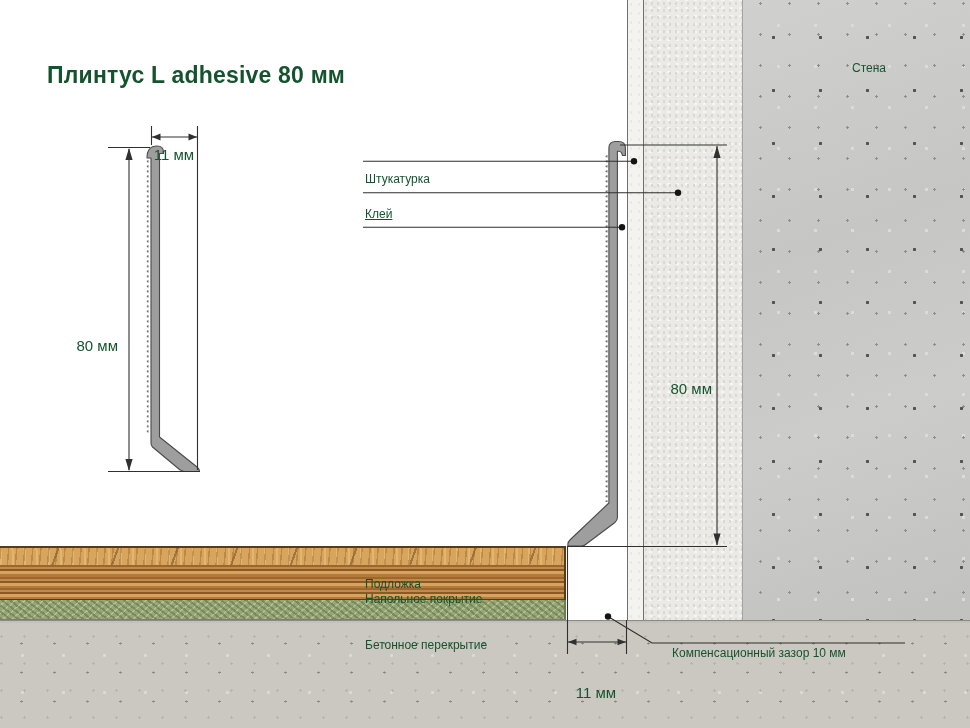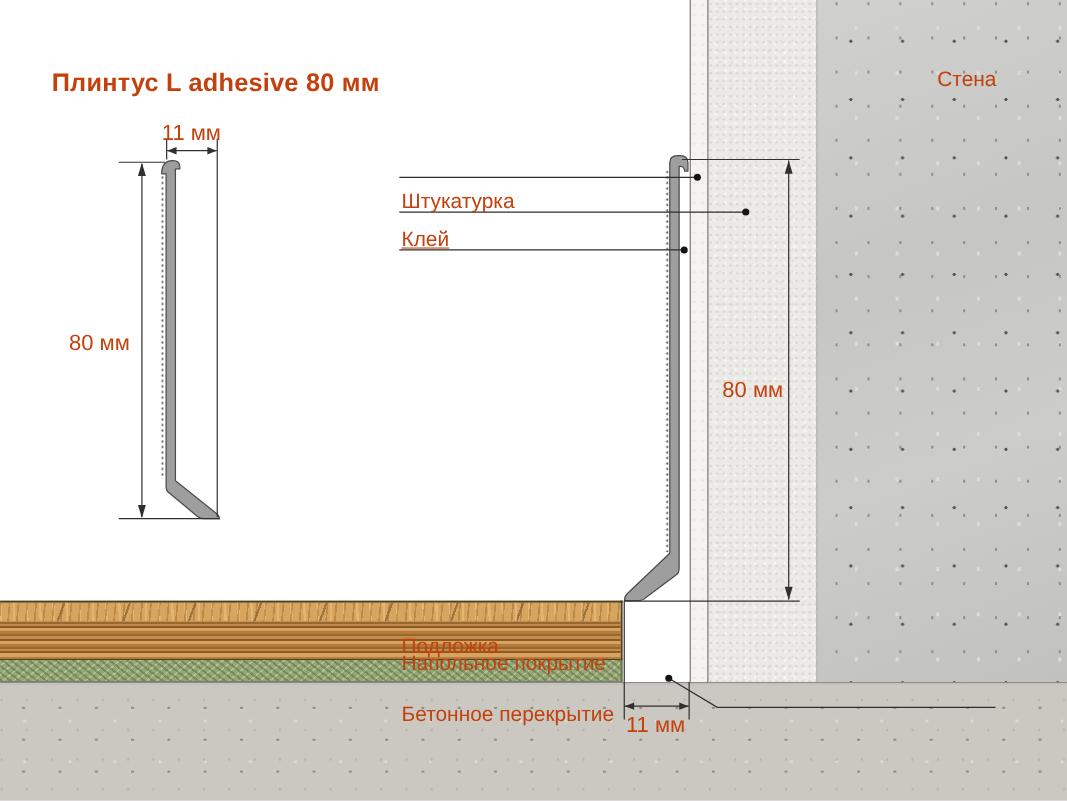--- a/index.html
+++ b/index.html
@@ -1,18 +1,18 @@
 <!DOCTYPE html>
 <html><head>
 <meta charset="utf-8">
 <style>
   html,body{margin:0;padding:0;background:#ffffff;}
   .stage{
     position:relative;width:970px;height:728px;overflow:hidden;background:#ffffff;
-    font-family:"Liberation Sans","DejaVu Sans",sans-serif;color:#c2410c;
+    font-family:"Liberation Sans","DejaVu Sans",sans-serif;color:#14532d;
   }
   .layer{position:absolute;}
   
   .wall-concrete{
     left:742px;top:0;width:228px;height:620px;
     background-color:#c9c9c7;
     background-image:
       radial-gradient(#53524c 1.3px, transparent 1.6px),
       radial-gradient(#8f8d86 1px, transparent 1.3px),
       radial-gradient(#dcdbd8 1.5px, transparent 1.8px),
@@ -67,24 +67,24 @@
       radial-gradient(#8c8880 1px, transparent 1.3px),
       radial-gradient(#b8b4ad 1px, transparent 1.3px),
       radial-gradient(#dedbd5 1.4px, transparent 1.7px),
       linear-gradient(180deg,#c4c1bb 0 3px, #cbc8c2 3px);
     background-size:33px 29px,23px 27px,41px 37px,100% 100%;
     background-position:5px 9px,13px 3px,2px 17px,0 0;
   }
   
   svg.linework{position:absolute;left:0;top:0;z-index:5;}
   
-  .lbl{position:absolute;z-index:8;font-size:19px;line-height:1.3;white-space:nowrap;}
+  .lbl{position:absolute;z-index:8;font-size:12px;line-height:1.3;white-space:nowrap;}
   .lbl.wrap{white-space:normal;}
   .title{position:absolute;z-index:8;left:47px;top:62px;font-size:23px;font-weight:600;letter-spacing:.2px;}
-  .dim{position:absolute;z-index:8;font-size:20px;}
+  .dim{position:absolute;z-index:8;font-size:15px;margin-top:36px;}
   .tc{text-align:center;} .tr{text-align:right;}
 </style>
 </head>
 <body>
 
 <div class="stage">
 
   <div class="layer wall-concrete"></div>
   <div class="layer stucco"></div>
   <div class="layer putty-strip"></div>
@@ -176,14 +176,15 @@
   <div class="lbl" style="left:365px;top:207px;text-decoration:underline;">Клей</div>
 
   <div class="lbl" style="left:852px;top:61px;">Стена</div>
   <div class="dim tr" style="left:650px;top:344px;width:62px;">80 мм</div>
 
   <div class="lbl" style="left:365px;top:592px;text-align:center;">Напольное покрытие</div>
   <div class="lbl" style="left:365px;top:577px;">Подложка</div>
   <div class="lbl" style="left:365px;top:638px;">Бетонное перекрытие</div>
 
   <div class="dim tc" style="left:566px;top:648px;width:60px;">11 мм</div>
+  <div class="lbl" style="left:672px;top:646px;">Компенсационный зазор 10 мм</div>
 
 </div>
 
 </body></html>

